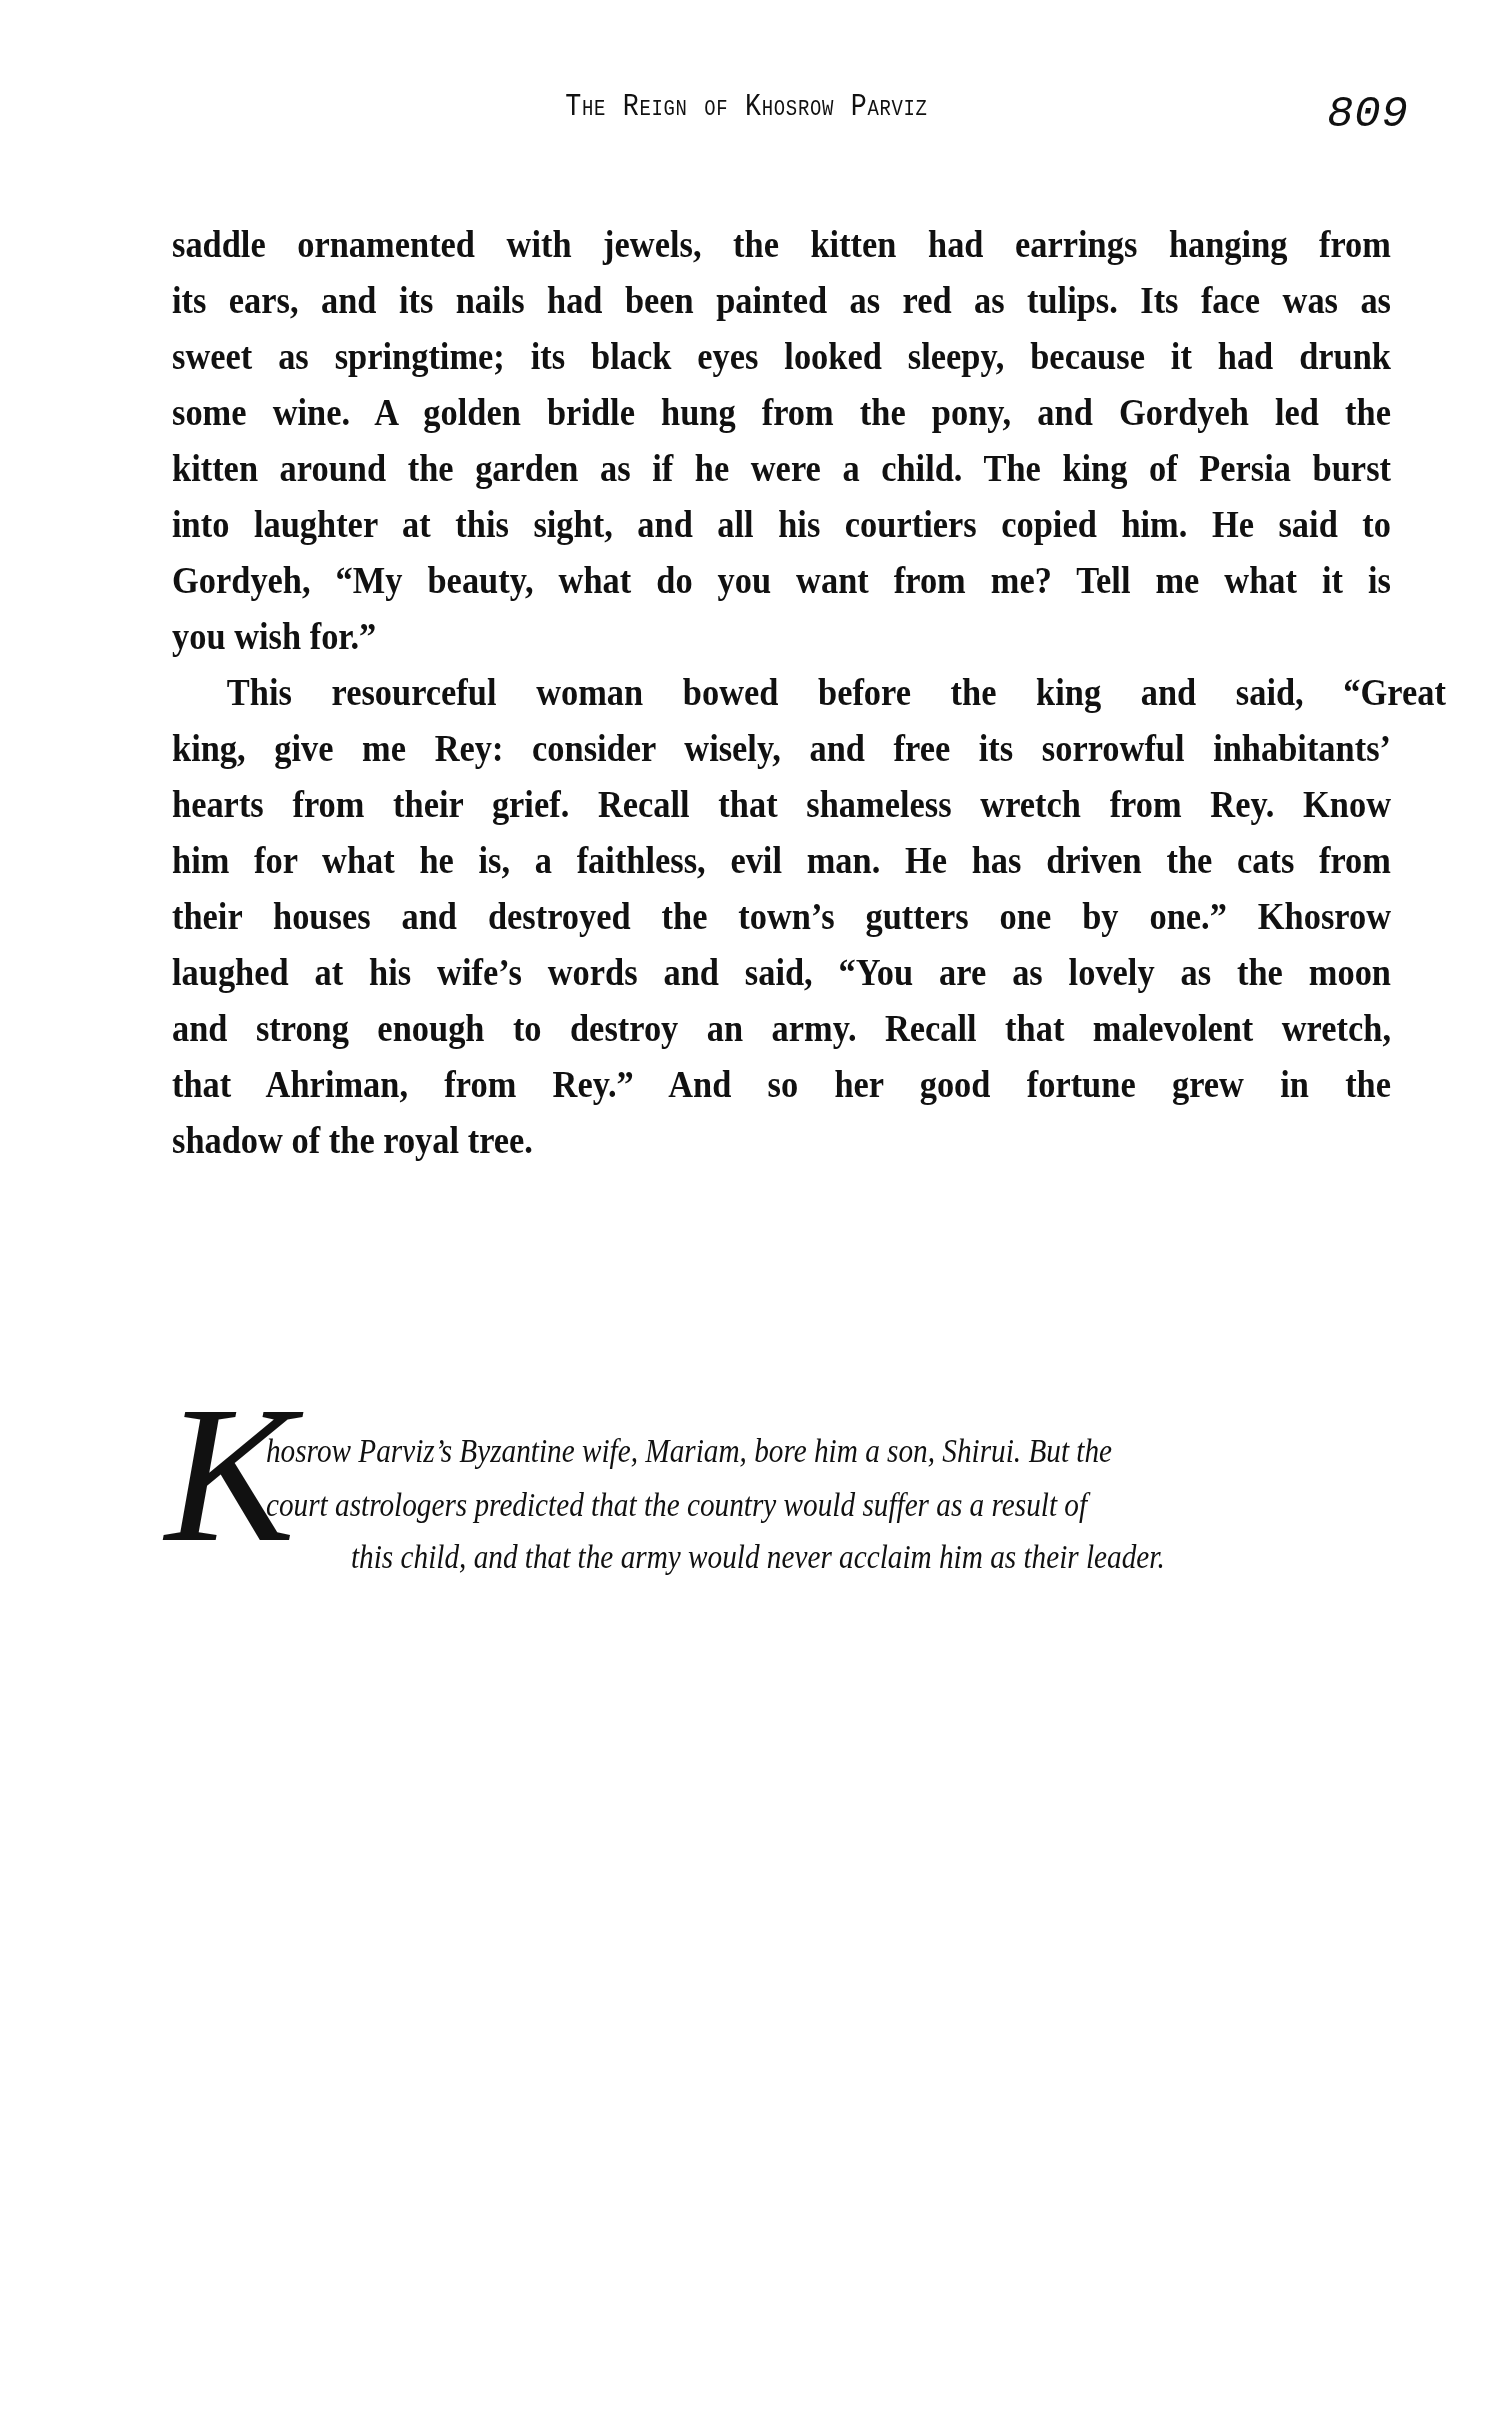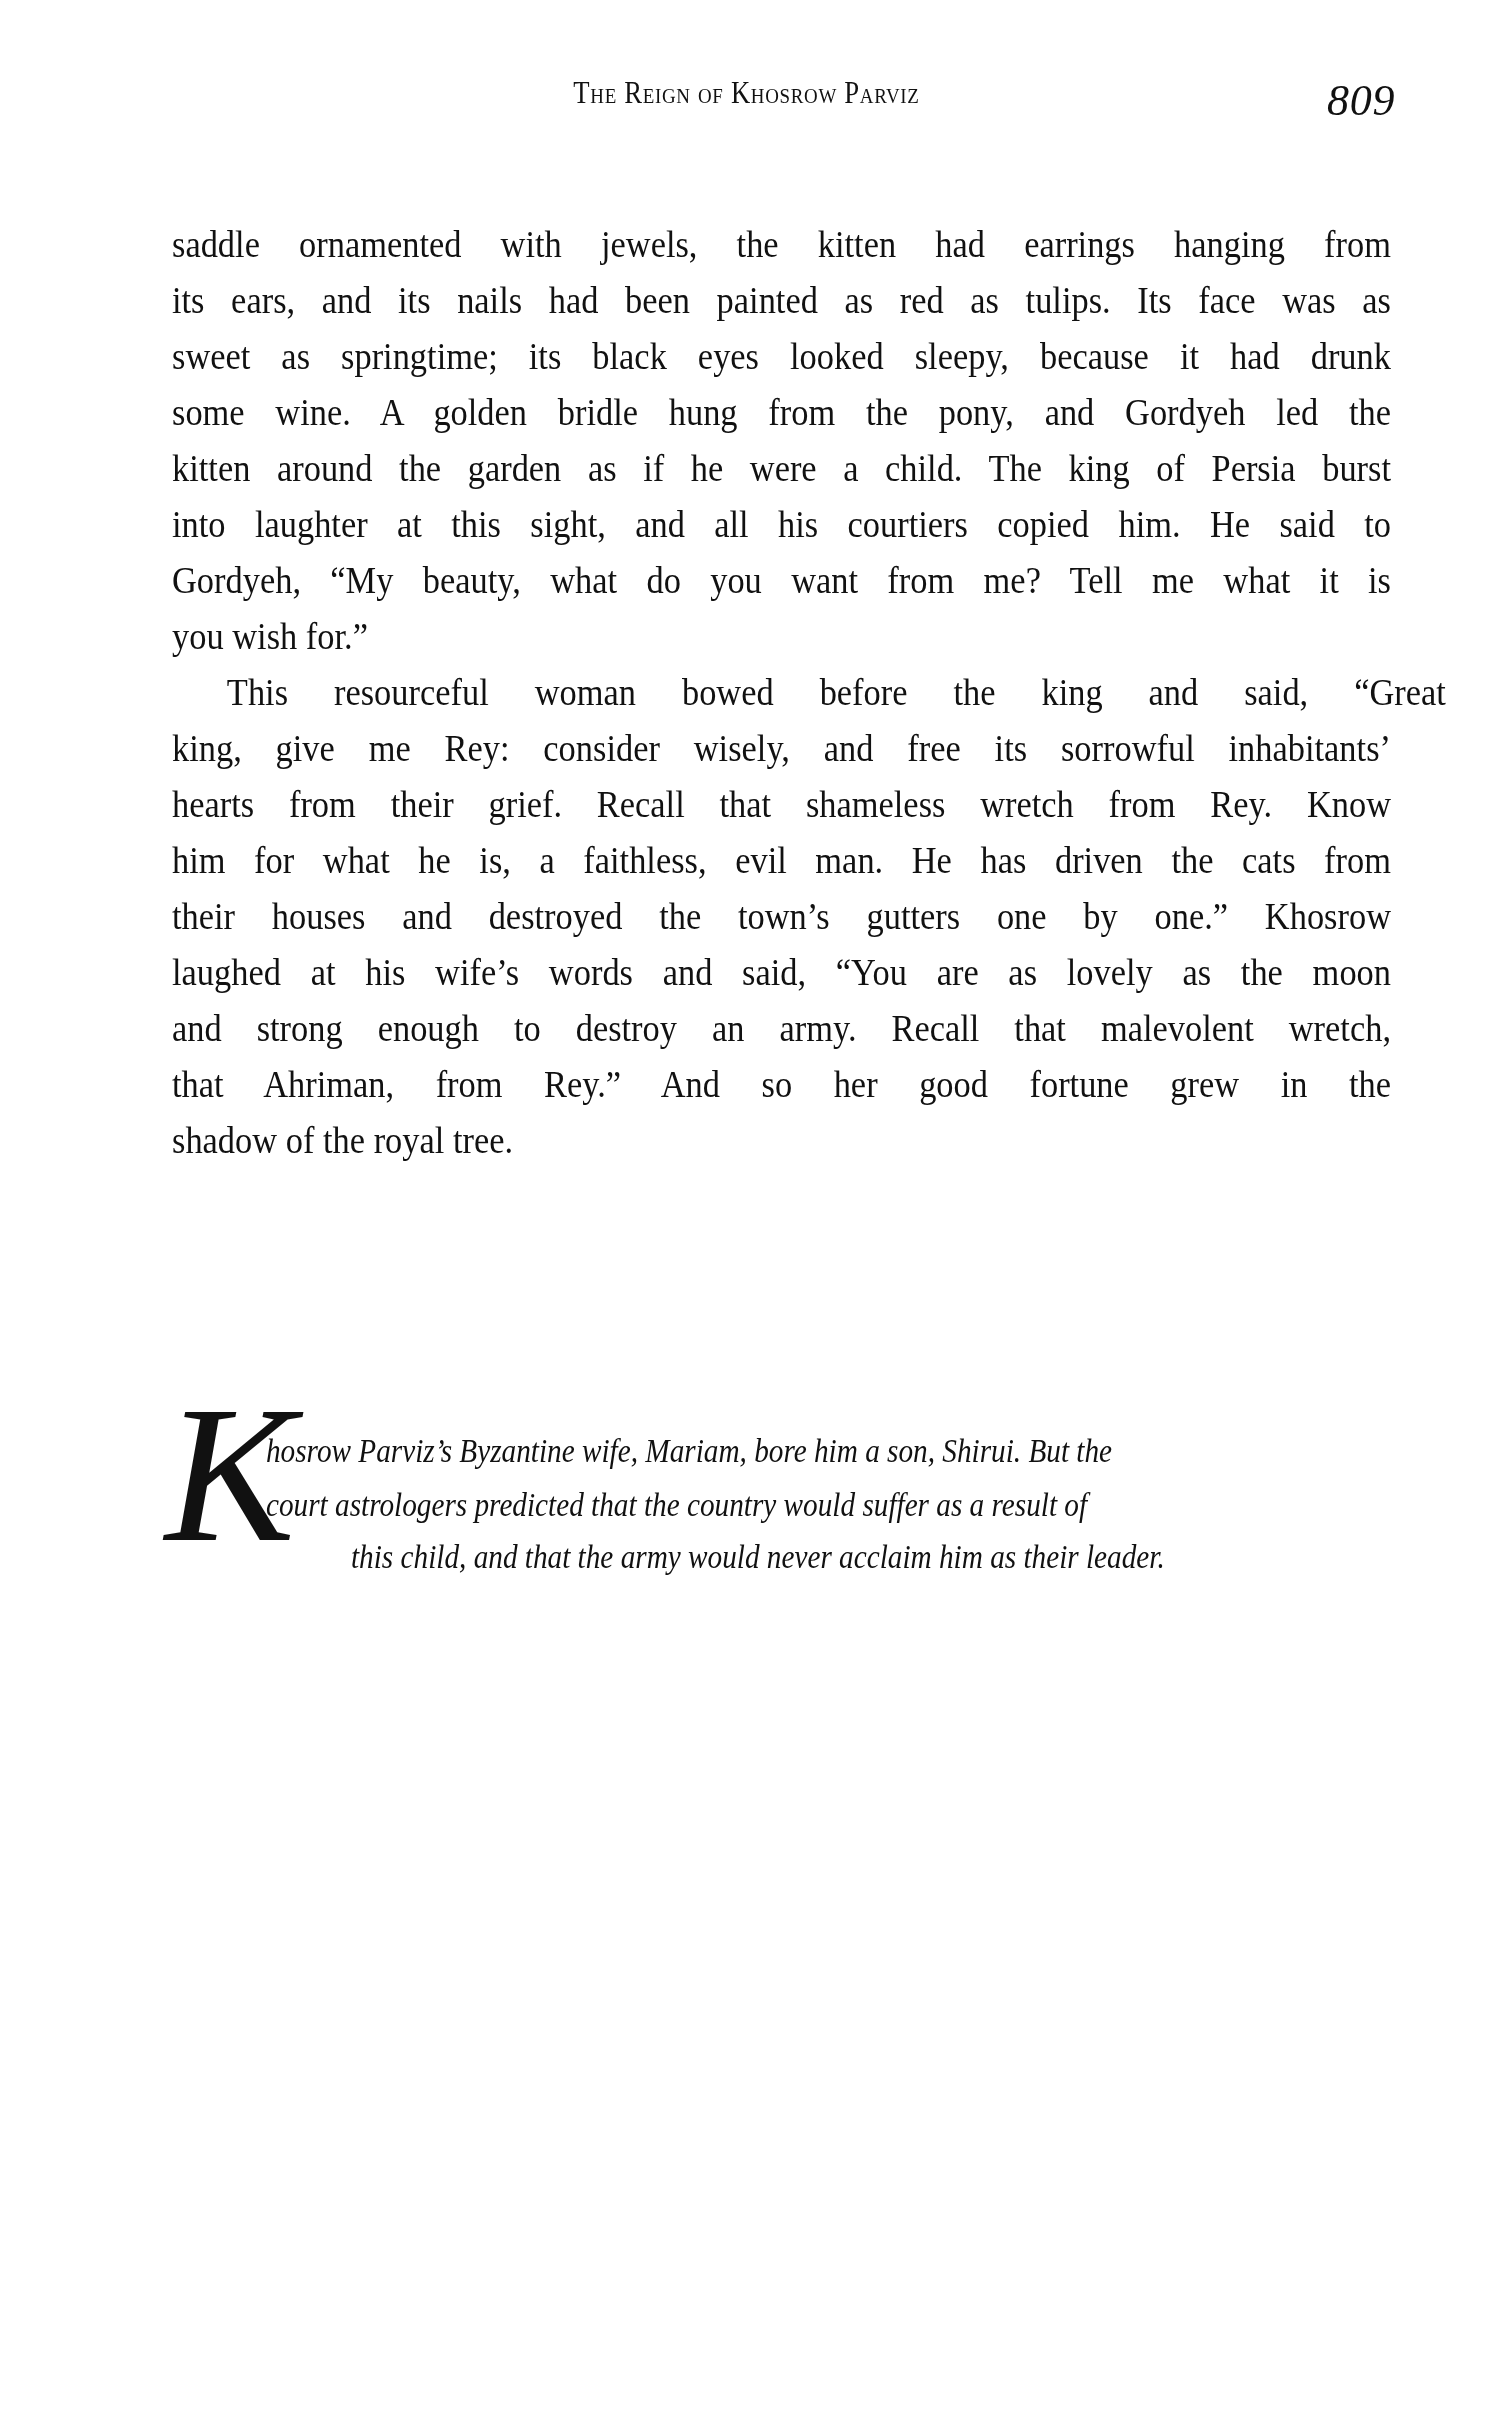--- a/index.html
+++ b/index.html
@@ -1,33 +1,34 @@
 <!DOCTYPE html>
 <html style="font-size:12.5px"><head>
 <meta charset="utf-8">
 <style>
   html, body { margin: 0; padding: 0; background: #ffffff; }
   body { width: 1506px; height: 2413px; position: relative; overflow: hidden; color: #111111; }
   .page { position: absolute; left: 0; top: 0; width: 1506px; height: 2413px; }
   .running-head {
-    position: absolute; top: 75px; left: 0; width: 1287px; height: 39px;
-    font-family: Liberation Serif, serif; font-size: 31px; letter-spacing: 0.8px;
+    position: absolute; top: 89px; left: 0; width: 1287px; height: 39px;
+    font-family: Liberation Mono, monospace; font-size: 31px; letter-spacing: 0.8px;
   }
   .running-title {
     position: absolute; left: 525px; top: 0; width: 515px; text-align: center;
     font-variant: small-caps; white-space: nowrap; transform: scaleX(0.86); transform-origin: left top;
   }
   .page-number {
     position: absolute; left: 1327px; top: 0; width: 66px; text-align: right;
     font-style: italic; font-size: 44px;
   }
   .body-text {
     position: absolute; left: 172px; top: 217px; width: 1219px;
     font-family: "Liberation Serif", serif; font-size: 37px; line-height: 56px;
     text-align: justify;
+    font-weight: bold;
   }
   .body-text p { margin: 0; }
   .line { display: block; text-align: justify; text-align-last: justify; white-space: nowrap; }
   .line.last { text-align-last: left; }
   .line.indent { padding-left: 59px; }
   .body-text .line { transform: scaleX(0.93); transform-origin: left; width: calc(1219px / 0.93); }
   .section-intro {
     position: absolute; left: 165px; top: 1391px; width: 1233px; height: 187px;
     font-family: "Liberation Serif", serif; font-style: italic; font-size: 34px;
   }

